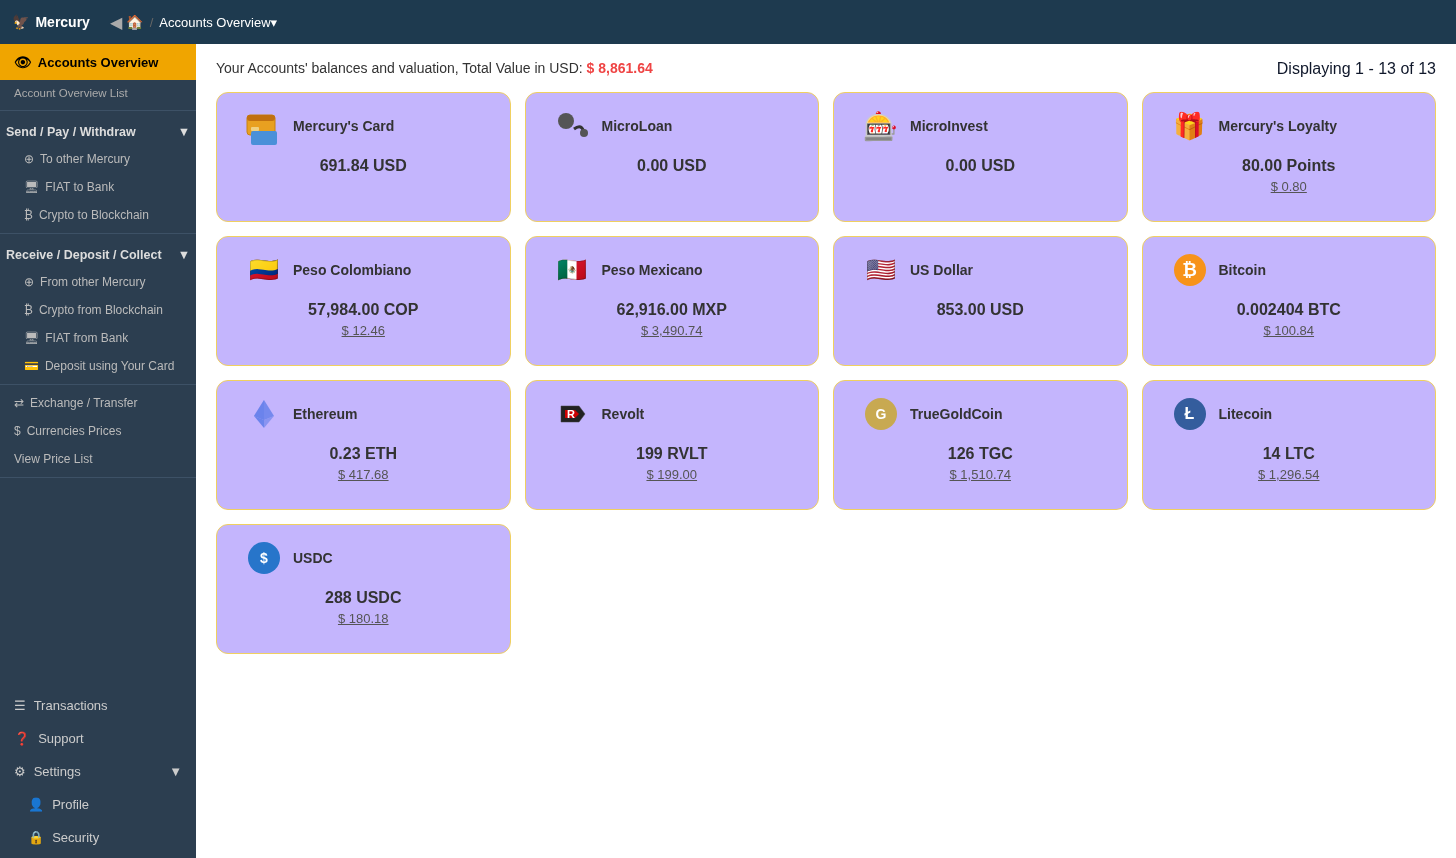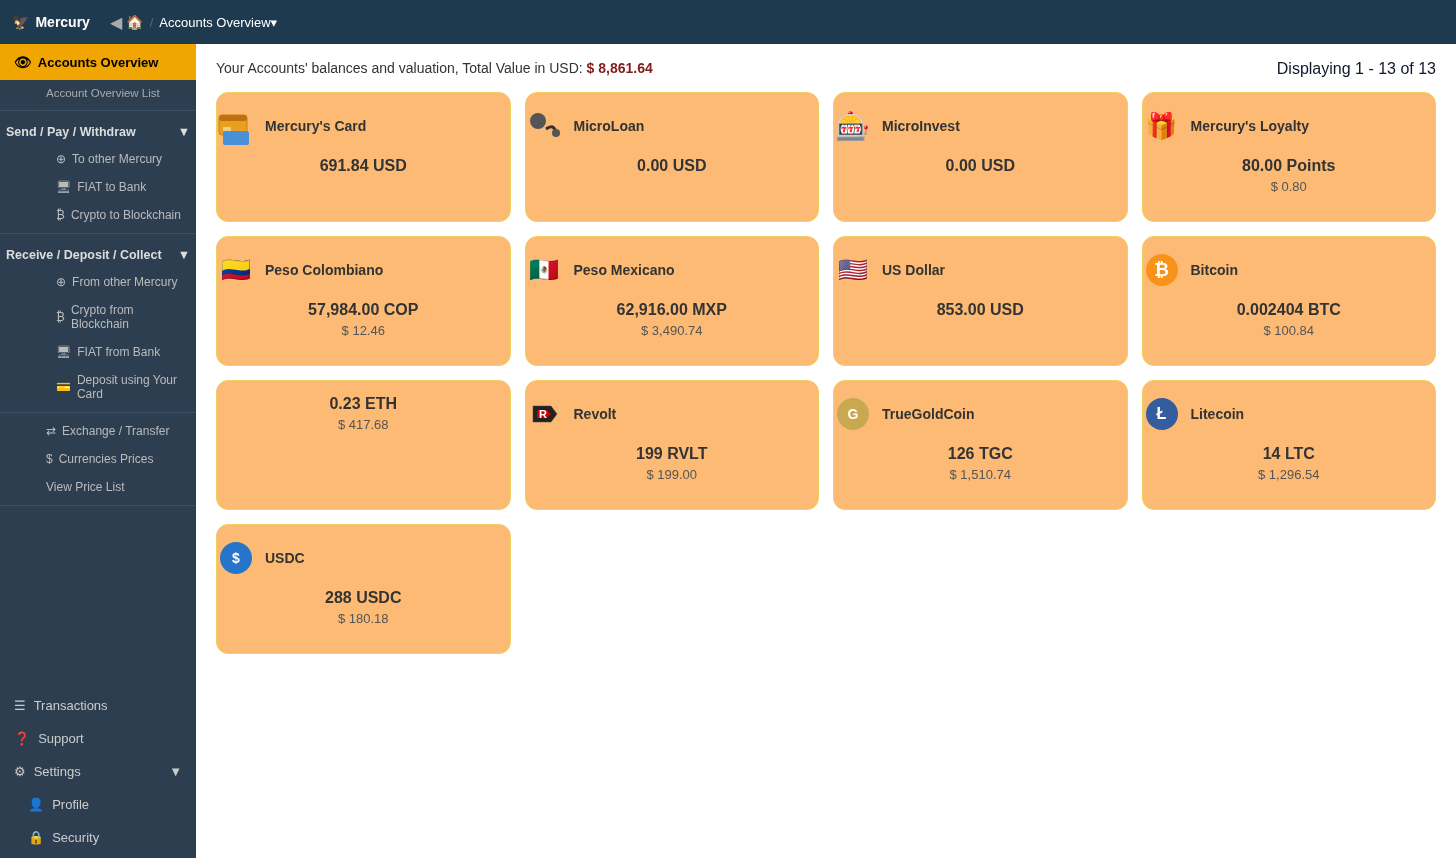--- a/index.html
+++ b/index.html
@@ -92,21 +92,20 @@
     }
 
     .sidebar-item {
       padding: 7px 14px 7px 24px;
       font-size: 12px;
       color: #bbb;
       cursor: pointer;
       display: flex;
       align-items: center;
       gap: 6px;
-      margin-left: 32px;
     }
 
     .sidebar-divider { height: 1px; background: #3d5166; margin: 4px 0; }
 
     .sidebar-bottom {
       margin-top: auto;
       padding-bottom: 4px;
     }
     .sidebar-bottom-item {
       padding: 9px 14px;
@@ -132,41 +131,41 @@
       display: flex;
       justify-content: space-between;
       align-items: flex-start;
       margin-bottom: 14px;
     }
     .main-total {
       font-size: 14px;
       color: #333;
     }
     .main-total .amount {
-      color: #7f1d1d;
+      color: #ef4444;
       font-weight: 700;
     }
     .main-count {
       font-size: 16px;
       color: #0f172a;
       text-align: center;
     }
 
     
     .accounts-grid {
       display: grid;
       grid-template-columns: repeat(4, 1fr);
       gap: 14px;
     }
 
     .account-card {
-      background: #fdba74;
+      background: #c4b5fd;
       border: 1px solid #f0d060;
       border-radius: 12px;
-      padding: 14px 0 16px;
+      padding: 14px 28px 16px;
       min-height: 130px;
       display: flex;
       flex-direction: column;
     }
     .account-card-header {
       display: flex;
       align-items: center;
       gap: 10px;
       margin-bottom: 12px;
     }
@@ -190,20 +189,21 @@
     }
     .account-card-balance {
       font-size: 16px;
       font-weight: 700;
       color: #333;
       margin-bottom: 4px;
     }
     .account-card-usd {
       font-size: 13px;
       color: #555;
+      text-decoration: underline;
     }
 
     
     .flag { font-size: 24px; }
 
     
     .btc-icon {
       width: 32px; height: 32px;
       background: #f7931a;
       border-radius: 50%;
@@ -458,20 +458,31 @@
           </div>
           <div class="account-card-name">Bitcoin</div>
         </div>
         <div class="account-card-body">
           <div class="account-card-balance">0.002404 BTC</div>
           <div class="account-card-usd">$ 100.84</div>
         </div>
       </div>
 
       <div class="account-card">
+        <div class="account-card-header">
+          <div class="account-card-icon">
+            <svg width="32" height="32" viewBox="0 0 32 32">
+              <polygon points="16,2 26,18 16,22 6,18" fill="#627eea" opacity="0.8"></polygon>
+              <polygon points="16,22 26,18 16,30" fill="#627eea" opacity="0.6"></polygon>
+              <polygon points="16,22 6,18 16,30" fill="#627eea" opacity="0.9"></polygon>
+              <polygon points="16,2 16,22 6,18" fill="#627eea" opacity="0.5"></polygon>
+            </svg>
+          </div>
+          <div class="account-card-name">Ethereum</div>
+        </div>
         <div class="account-card-body">
           <div class="account-card-balance">0.23 ETH</div>
           <div class="account-card-usd">$ 417.68</div>
         </div>
       </div>
 
       <div class="account-card">
         <div class="account-card-header">
           <div class="account-card-icon">
             <svg width="32" height="32" viewBox="0 0 32 32">

